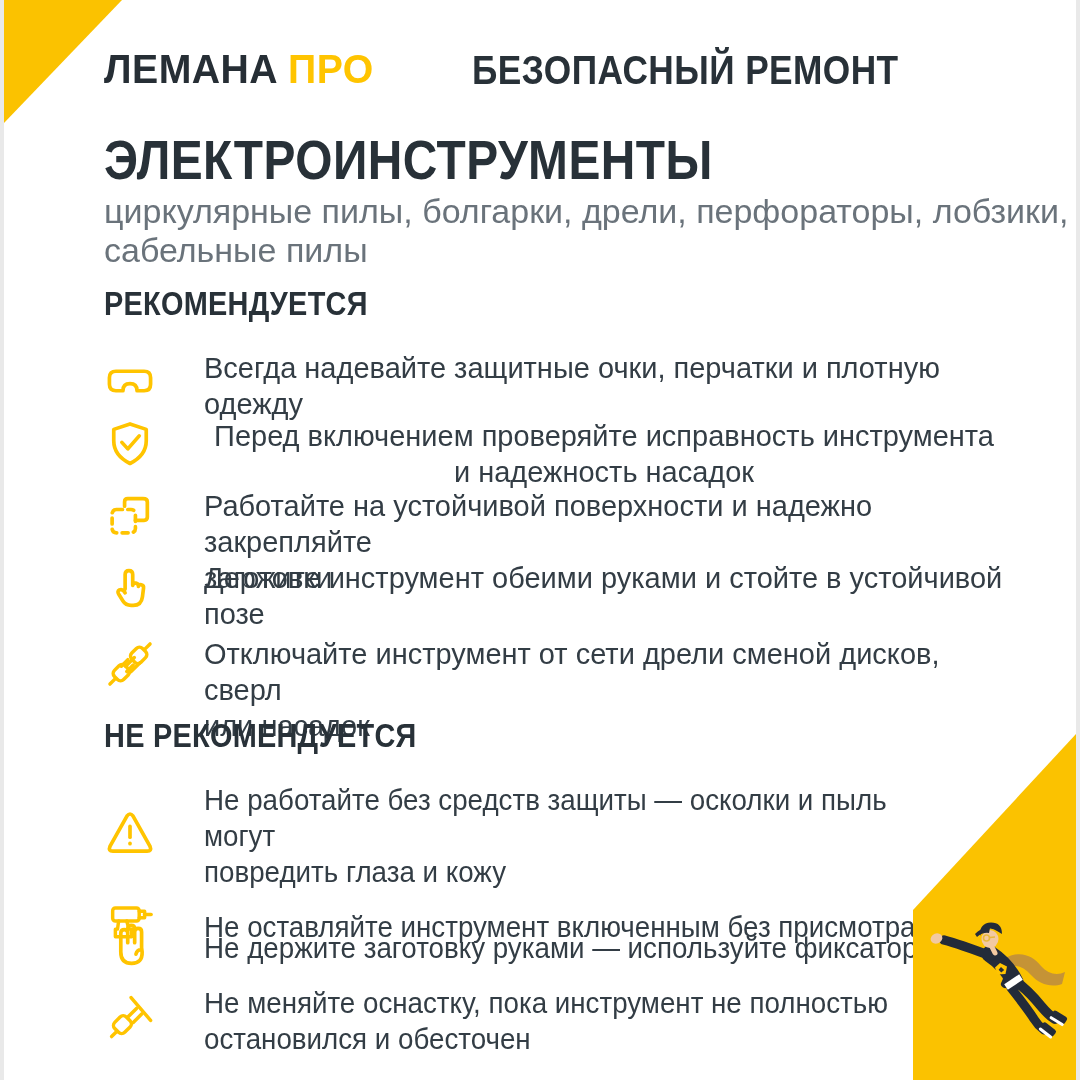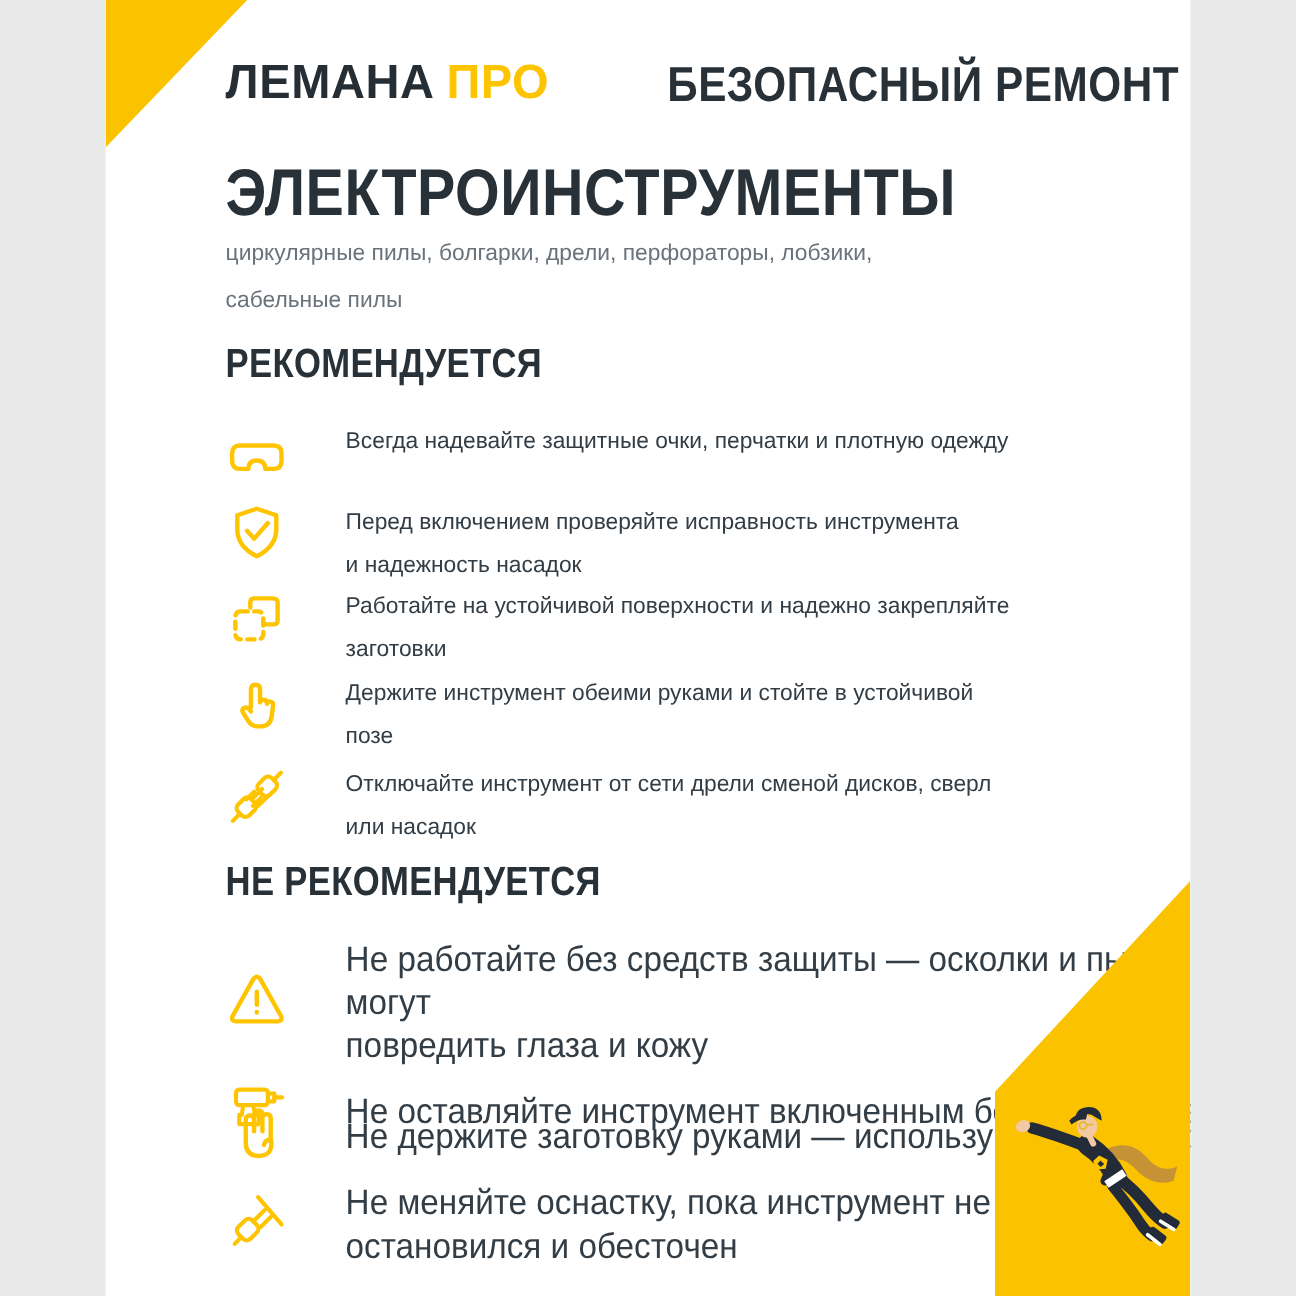--- a/index.html
+++ b/index.html
@@ -1,47 +1,47 @@
 <!DOCTYPE html>
 <html lang="ru"><head>
 <meta charset="utf-8">
 <style>
   html,body{margin:0;padding:0;background:#e9e9e9;}
   .poster{
-    position:relative;width:904px;height:1080px;background:#FFFFFF;
+    position:relative;width:1072px;height:1080px;background:#FFFFFF;
     font-family:"Liberation Sans", sans-serif;overflow:hidden;margin:0 auto;
   }
   
   .corner-tl{position:absolute;left:0;top:0;width:118px;height:123px;background:#FBC200;
     clip-path:polygon(0 0,100% 0,0 100%);}
   .corner-br{position:absolute;right:0;bottom:0;width:163px;height:346px;background:#FBC200;
     clip-path:polygon(0 176px,100% 0,100% 100%,0 100%);}
   
   .logo{position:absolute;left:100px;top:47px;font-size:40px;font-weight:900;letter-spacing:.5px;
     white-space:nowrap;transform:scaleX(.98);transform-origin:0 0;}
   .logo .dark{color:#262E35;}
   .logo .yellow{color:#FFC400;margin-left:10px;}
   .program-title{position:absolute;left:468px;top:47px;font-size:41px;font-weight:800;color:#283138;
     white-space:nowrap;transform:scaleX(.86);transform-origin:0 0;letter-spacing:.5px;}
   .page-title{position:absolute;left:100px;top:128px;font-size:55px;font-weight:800;color:#283138;
     white-space:nowrap;transform:scaleX(.87);transform-origin:0 0;letter-spacing:.5px;margin:0;}
-  .subtitle{position:absolute;left:100px;top:192px;font-size:19px;line-height:39px;color:#6A737B;
+  .subtitle{position:absolute;left:100px;top:192px;font-size:34px;line-height:39px;color:#6A737B;
     white-space:pre-line;margin:0;}
   .sec-heading{position:absolute;left:100px;font-size:34px;font-weight:800;color:#283138;
     white-space:nowrap;transform:scaleX(.85);transform-origin:0 0;letter-spacing:.3px;margin:0;}
   #sec1-heading{top:284px;}
   #sec2-heading{top:716px;}
   
   .row{position:absolute;left:100px;display:flex;align-items:flex-start;}
   .row .icon-box{flex:0 0 52px;width:52px;margin-right:48px;}
   .row .icon-box svg{display:block;}
-  .row .text{width:800px;font-size:19px;line-height:36px;color:#333D45;white-space:pre-line;}
+  .row .text{width:800px;font-size:29px;line-height:36px;color:#333D45;white-space:pre-line;}
   .sec2 .text{display:inline-block;font-size:29.5px;transform:scaleX(.94);transform-origin:0 0;}
   #r1-1{top:350px;} #r1-1 .icon-box{margin-top:5px;}
-  #r1-2{top:418px;}
+  #r1-2{top:418px;text-align:center;}
   #r1-3{top:488px;} #r1-3 .icon-box{margin-top:2px;}
   #r1-4{top:560px;} #r1-4 .icon-box{margin-top:2px;}
   #r1-5{top:636px;} #r1-5 .icon-box{margin-top:2px;}
   #r2-1{top:782px;align-items:center;} #r2-1 .icon-box{margin-top:-4px;}
   #r2-2{top:895px;} #r2-2 .text{margin-top:14px;}
   #r2-3{top:920px;} #r2-3 .text{margin-top:10px;}
   #r2-4{top:985px;justify-content:center;} #r2-4 .icon-box{margin-top:5px;}
   .mascot{position:absolute;left:4px;top:178px;}
 </style>
 </head>

